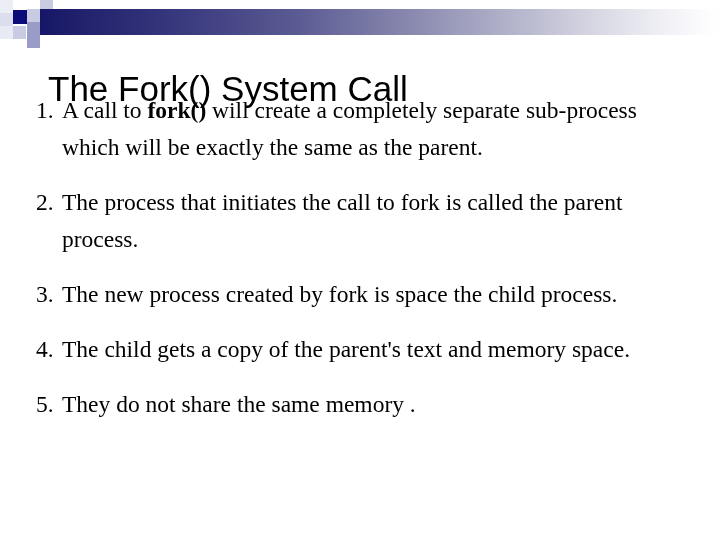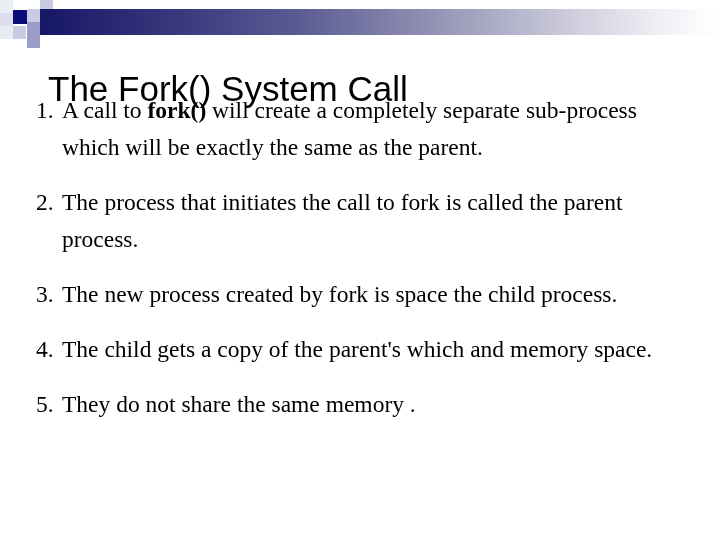--- a/index.html
+++ b/index.html
@@ -143,21 +143,21 @@
       <span class="txt">The process that initiates the call to fork is called the parent process.</span>
     </div>
 
     <div class="item">
       <span class="num">3.</span>
       <span class="txt">The new process created by fork is space the child process.</span>
     </div>
 
     <div class="item">
       <span class="num">4.</span>
-      <span class="txt">The child gets a copy of the parent's which and memory space.</span>
+      <span class="txt">The child gets a copy of the parent's text and memory space.</span>
     </div>
 
     <div class="item">
       <span class="num">5.</span>
       <span class="txt">They do not share the same memory .</span>
     </div>
 
   </div>
 
 </div>

